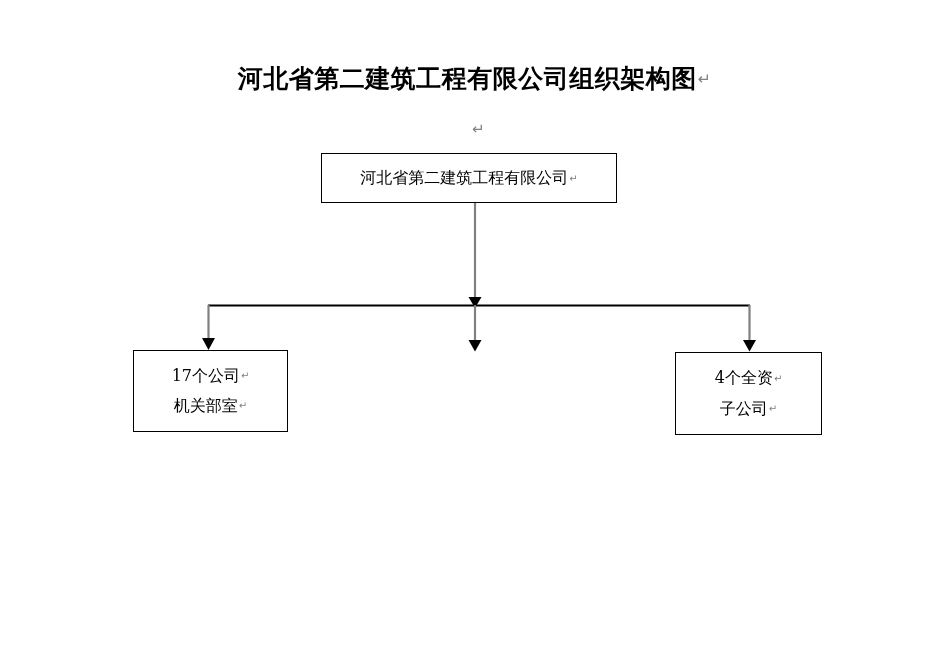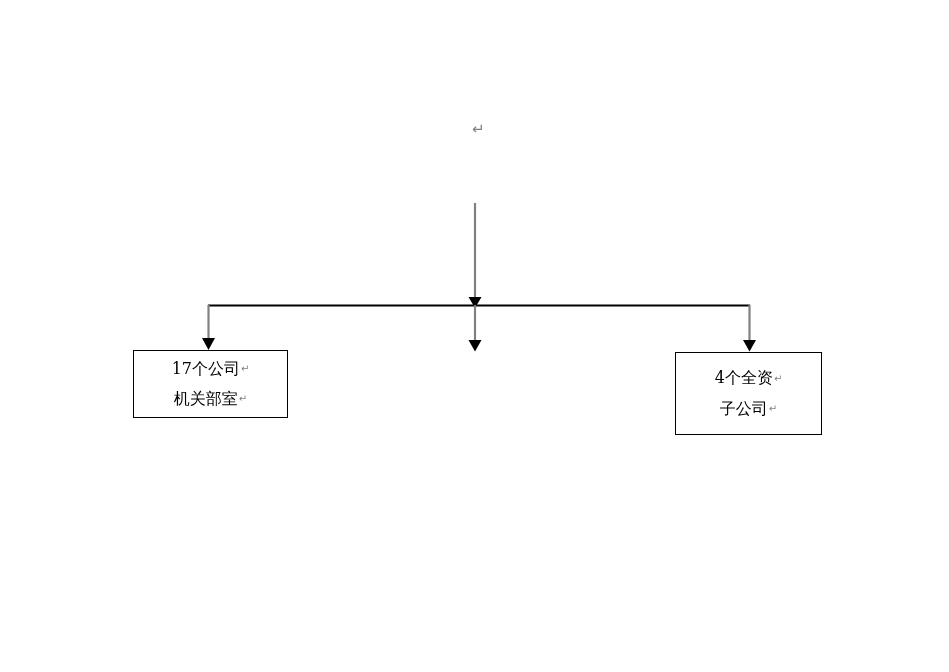--- a/index.html
+++ b/index.html
@@ -72,21 +72,21 @@
     font-family: "DejaVu Sans", "Liberation Sans", sans-serif;
     font-size: 16px;
     line-height: 1.2;
     white-space: nowrap;
   }
 
   #box-depts {
     left: 133px;
     top: 350px;
     width: 155px;
-    height: 68px;
+    height: 82px;
     align-items: center;
   }
   #box-subsidiaries {
     left: 675px;
     top: 352px;
     width: 147px;
     height: 83px;
     align-items: center;
   }
   #box-branches {
@@ -123,40 +123,46 @@
     width: 949px;
     height: 672px;
     pointer-events: none;
   }
 </style>
 </head>
 <body>
 
 <div id="canvas">
 
+  <div class="chart-title">
+    <span>河北省第二建筑工程有限公司组织架构图</span><span class="pilcrow">↵</span>
+  </div>
 
   <div class="standalone-mark">↵</div>
 
   <svg class="connector-svg" viewBox="0 0 949 672">
 
     <line x1="475" y1="203" x2="475" y2="297" stroke="#808080" stroke-width="2.2"></line>
     <polygon points="468.5,297 481.5,297 475,308" fill="#000000"></polygon>
 
     <line x1="208" y1="305.5" x2="750" y2="305.5" stroke="#000000" stroke-width="1.8"></line>
 
     <line x1="208.5" y1="305" x2="208.5" y2="338" stroke="#808080" stroke-width="2.2"></line>
     <polygon points="202,338 215,338 208.5,350" fill="#000000"></polygon>
 
     <line x1="475" y1="305" x2="475" y2="340" stroke="#808080" stroke-width="2.2"></line>
     <polygon points="468.5,340 481.5,340 475,351.5" fill="#000000"></polygon>
 
     <line x1="749.5" y1="305" x2="749.5" y2="340" stroke="#808080" stroke-width="2.2"></line>
     <polygon points="743,340 756,340 749.5,351.5" fill="#000000"></polygon>
   </svg>
 
+  <div class="node-box" id="box-root">
+    <div class="node-text"><span>河北省第二建筑工程有限公司</span><span class="pilcrow">↵</span></div>
+  </div>
 
   <div class="node-box" id="box-depts">
     <div class="leaf-line"><span>17个公司</span><span class="pilcrow">↵</span></div>
     <div class="leaf-line"><span>机关部室</span><span class="pilcrow">↵</span></div>
   </div>
 
 
   <div class="node-box" id="box-subsidiaries">
     <div class="leaf-line"><span>4个全资</span><span class="pilcrow">↵</span></div>
     <div class="leaf-line"><span>子公司</span><span class="pilcrow">↵</span></div>

